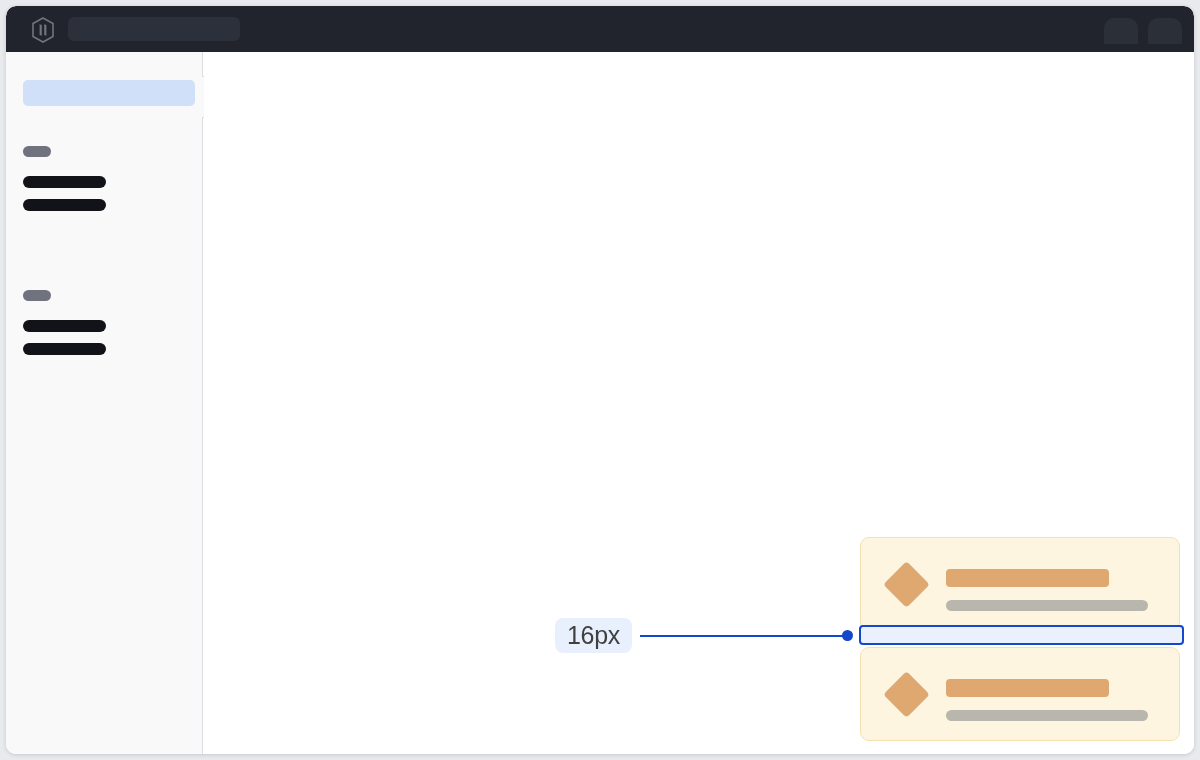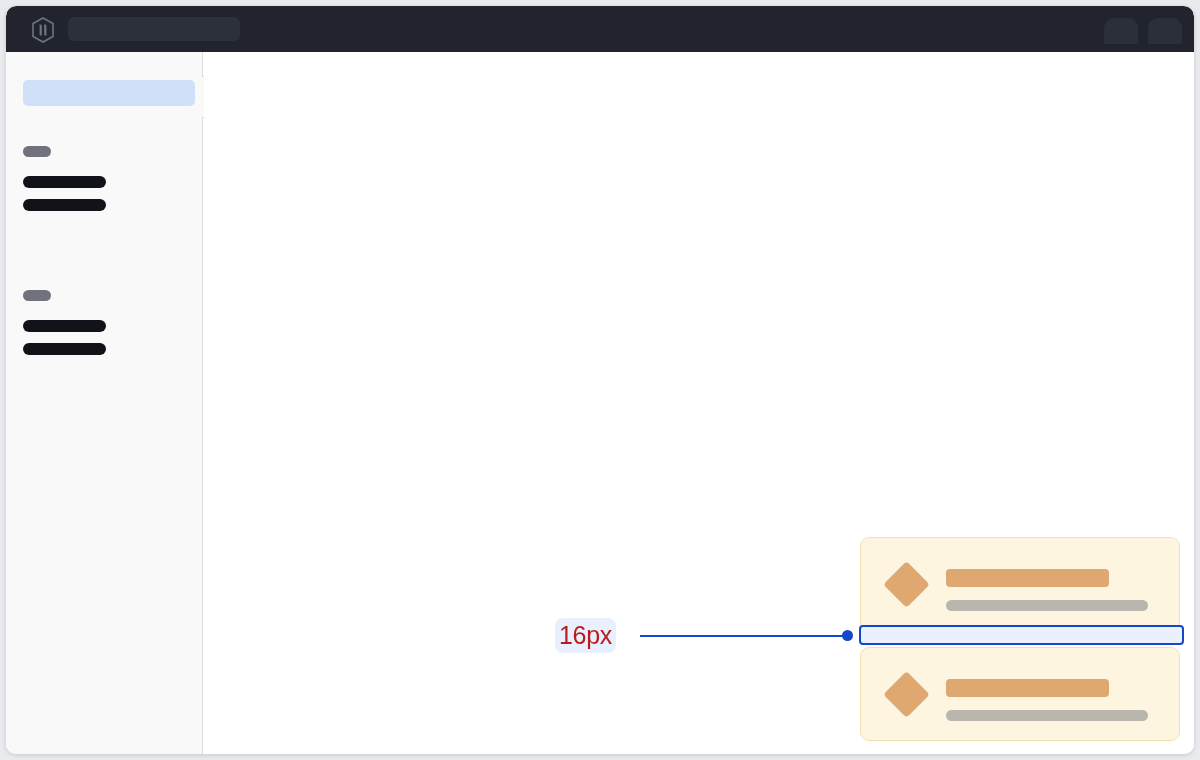--- a/index.html
+++ b/index.html
@@ -199,27 +199,27 @@
     height: 11px;
     border-radius: 50%;
     background: #1347cc;
   }
 
   #measure-badge {
     position: absolute;
     left: 351px;
     top: 566px;
     height: 35px;
-    padding: 0 4px;
+    padding: 0 12px;
     background: #e8f0fe;
     border-radius: 8px;
     display: flex;
     align-items: center;
     justify-content: center;
-    color: #b91c1c;
+    color: #404040;
     font-size: 25px;
     font-family: "Liberation Sans", sans-serif;
     letter-spacing: -0.3px;
     white-space: nowrap;
   }
 </style>
 </head>
 <body>
 
 <div id="app-window">

